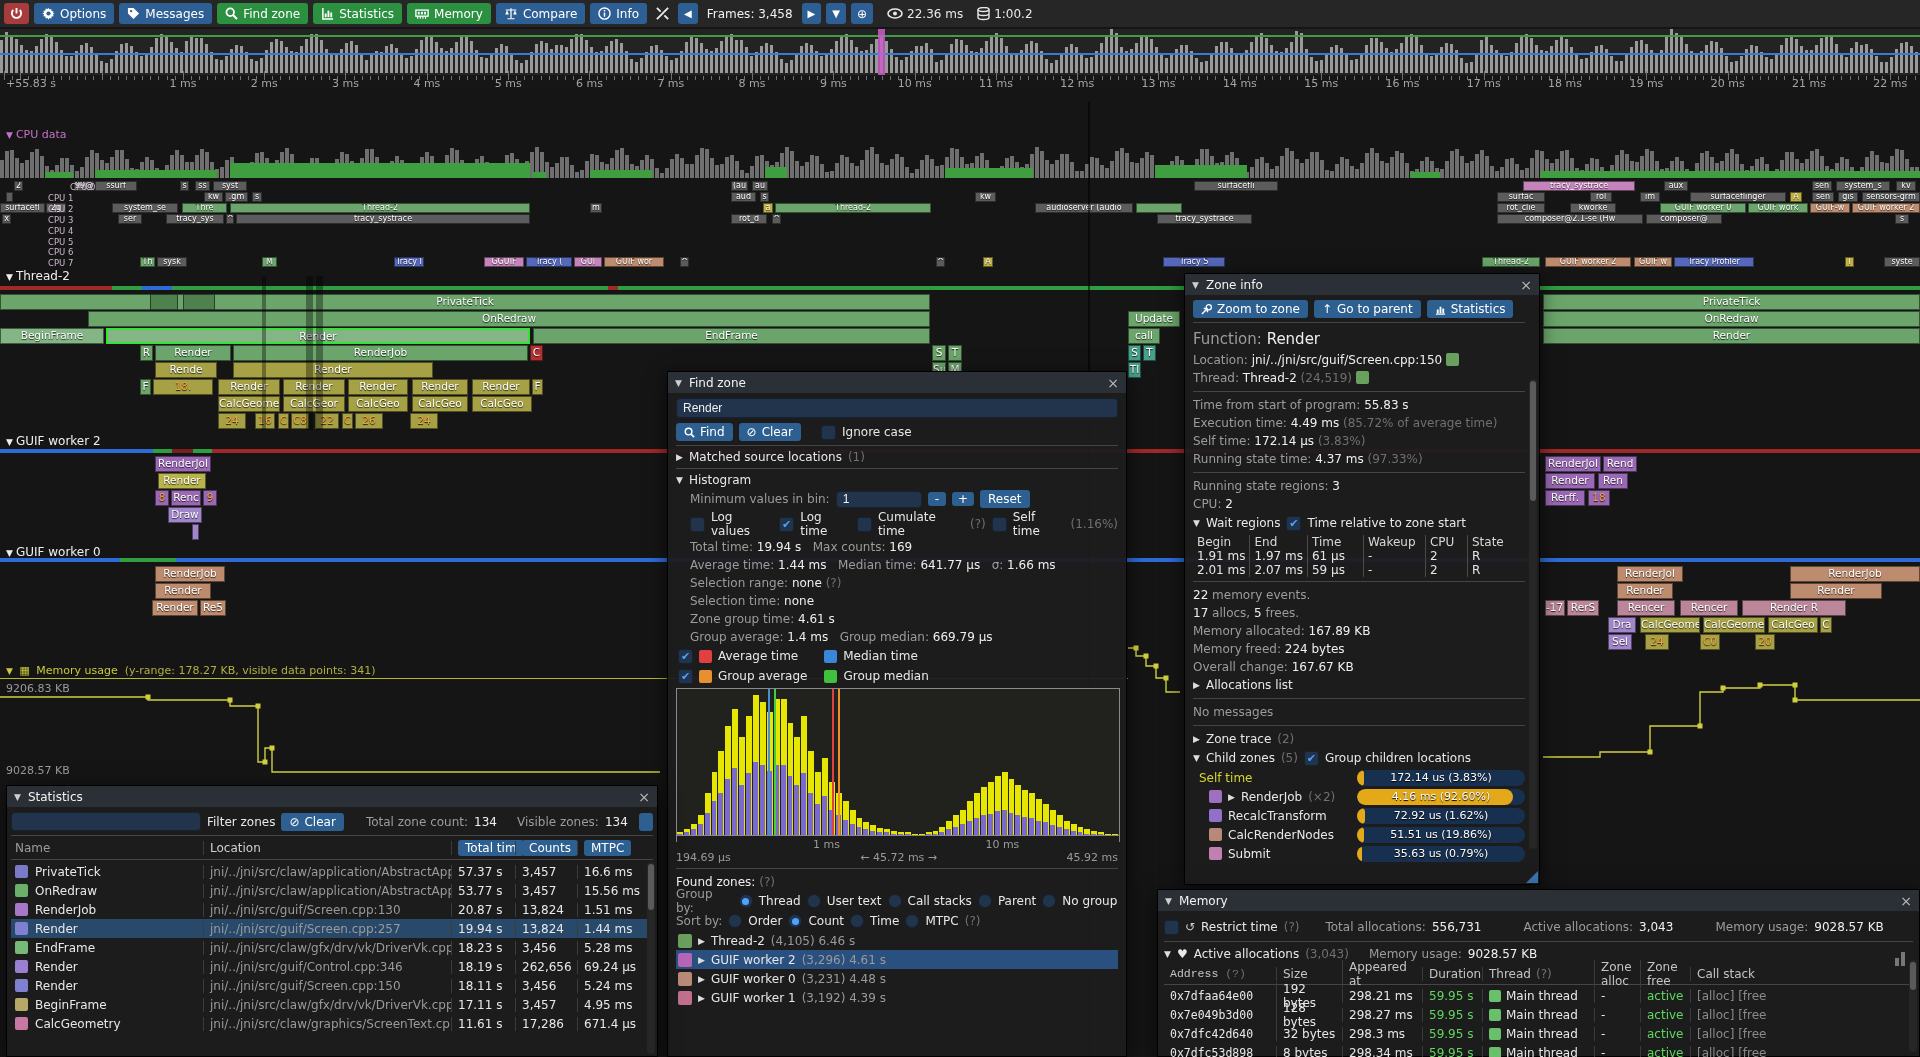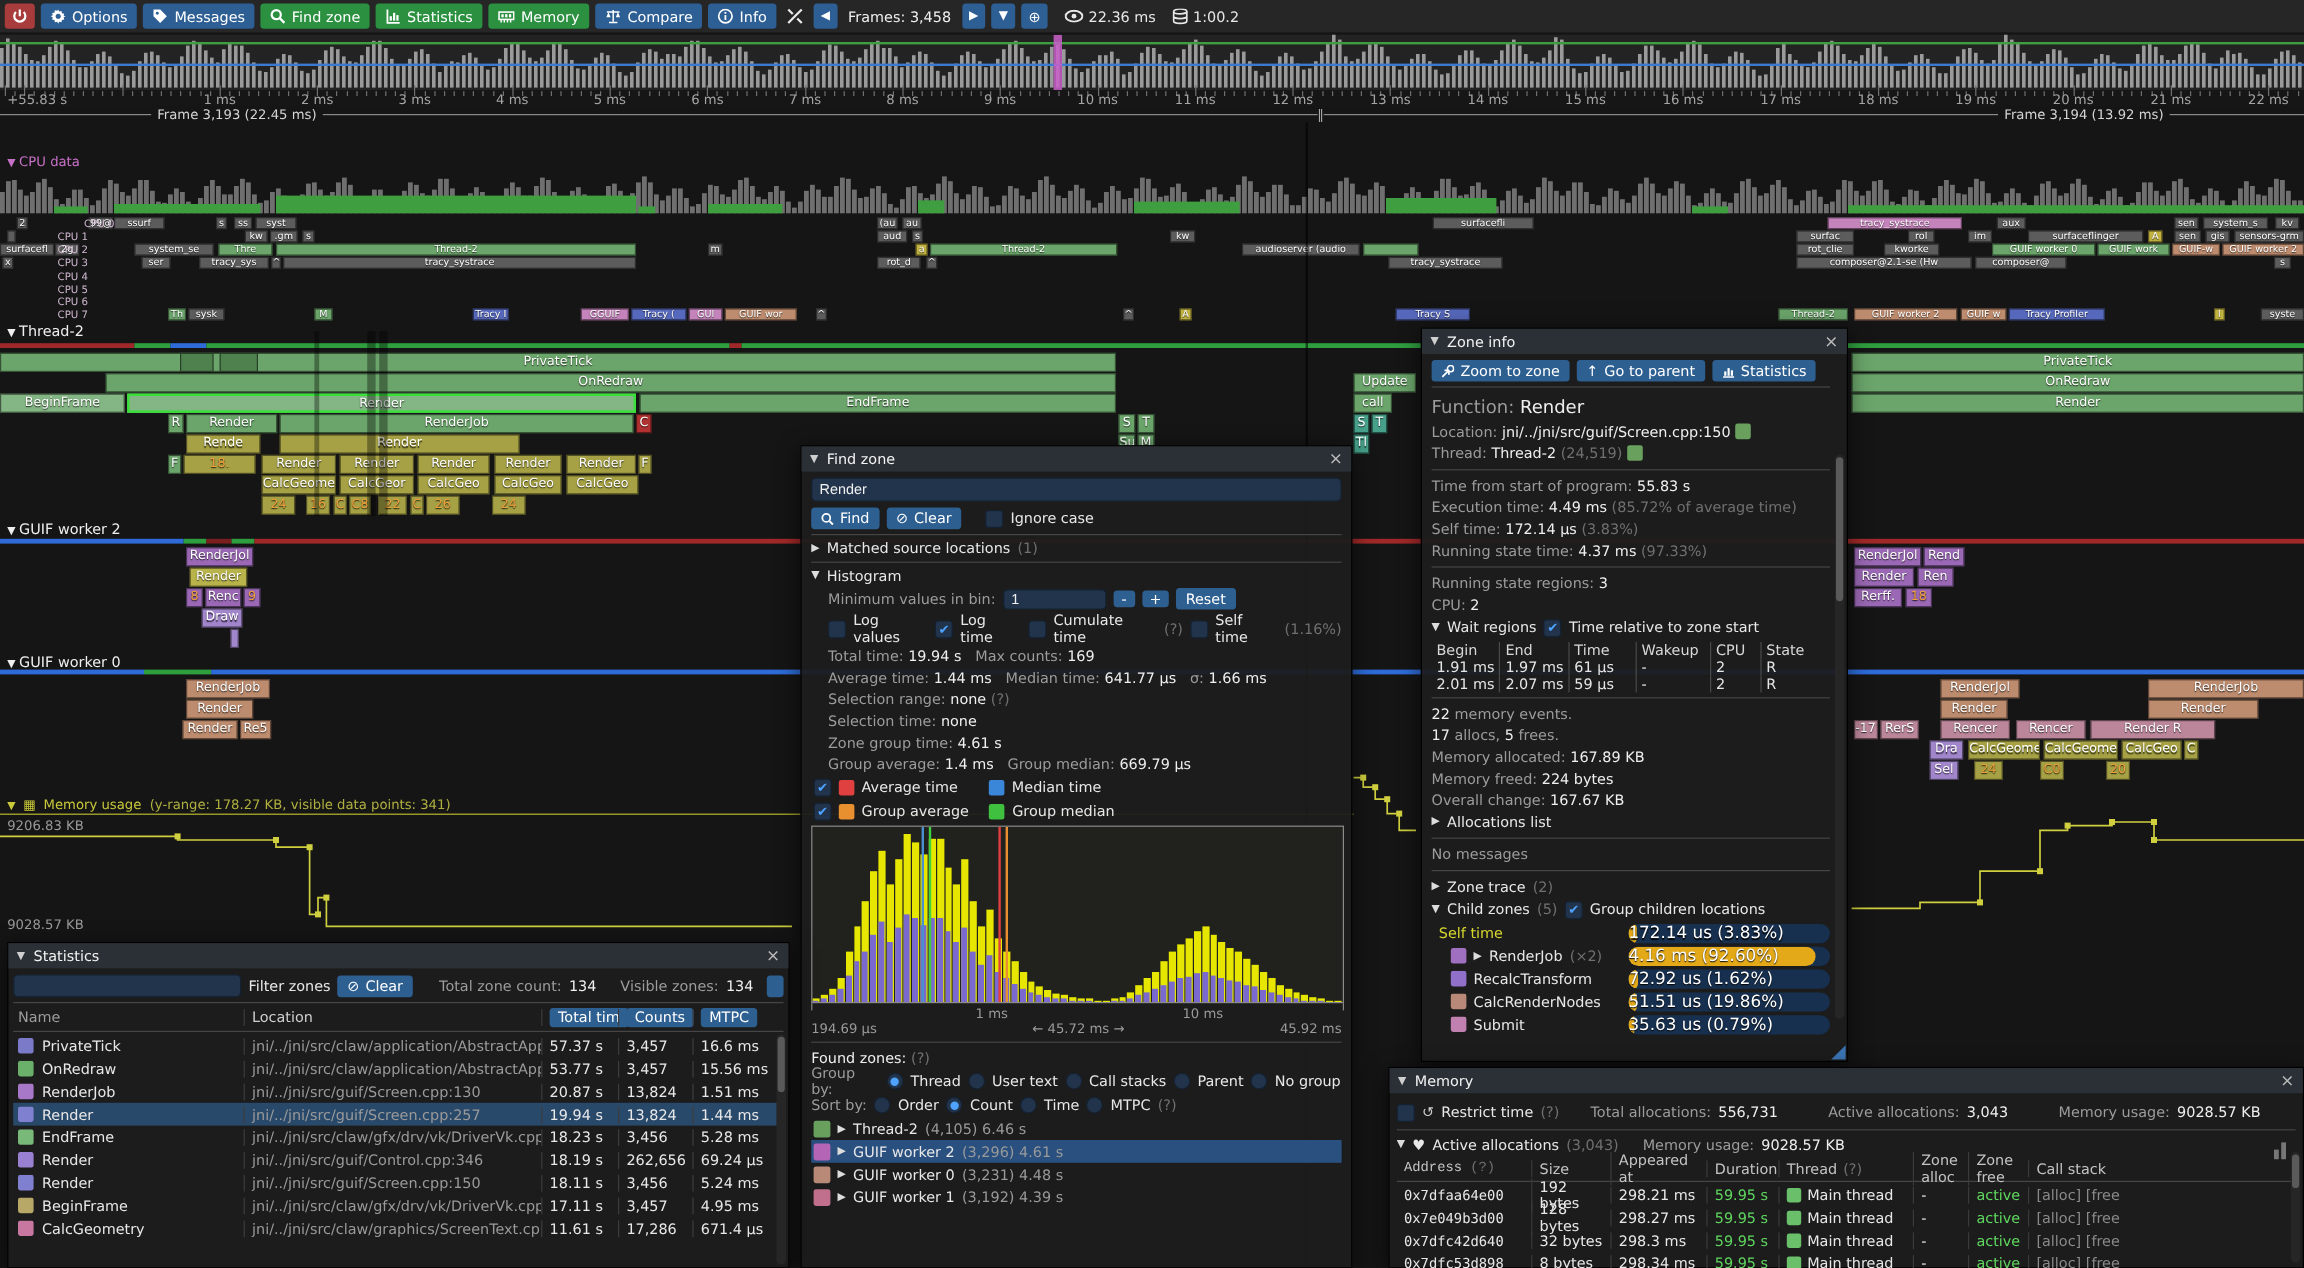--- a/index.html
+++ b/index.html
@@ -88,21 +88,21 @@
   
   .zi-line { line-height:18px; white-space:nowrap; overflow:hidden; }
   .wait-table { width:100%; border-collapse:collapse; font-size:12px; margin:2px 0; }
   .wait-table td, .wait-table th { border-right:1px solid #4a4a4a; padding:0 4px; text-align:left;
        font-weight:normal; white-space:nowrap; overflow:hidden; }
   .wait-table th { color:#d8d8d8; } .wait-table td { color:#e6e6e6; }
   .wait-table tr > *:last-child { border-right:none; }
   .pill-row { display:flex; align-items:center; gap:5px; height:19px; }
   .pill { position:relative; width:168px; height:16px; background:#17304f; border-radius:8px; overflow:hidden; flex:none; }
   .pill .fill { position:absolute; left:0; top:0; bottom:0; background:#e3a918; border-radius:8px; }
-  .pill .ptext { position:absolute; inset:0; font-size:14px; line-height:16px; color:#fff; text-shadow:0 1px 1px #000; }
+  .pill .ptext { position:absolute; inset:0; text-align:center; font-size:11px; line-height:16px; color:#fff; text-shadow:0 1px 1px #000; }
   .scrollbar { position:absolute; width:8px; background:#262626; border-radius:4px; }
   .scrollthumb { position:absolute; left:1px; width:6px; background:#5a5a5a; border-radius:3px; }
   .resize-grip { position:absolute; right:1px; bottom:1px; width:0; height:0;
                  border-left:12px solid transparent; border-bottom:12px solid #3b74b3; }
   .st-hrow, .st-row { display:flex; align-items:center; height:19px; }
   .st-row { cursor:pointer; }
   .st-row.sel { background:#29496b; }
   .c-name { width:192px; display:flex; align-items:center; gap:7px; padding-left:4px; overflow:hidden; white-space:nowrap; }
   .c-loc { width:248px; color:#9a9a9a; overflow:hidden; white-space:nowrap; border-left:1px solid #3c3c3c; padding-left:6px; }
   .c-tot { width:64px; border-left:1px solid #3c3c3c; padding-left:6px; white-space:nowrap; }
@@ -885,29 +885,20 @@
       <span class="tlabel" style="left: 1239.9px; transform: translateX(-50%);">14 ms</span>
       <span class="tlabel" style="left: 1321.2px; transform: translateX(-50%);">15 ms</span>
       <span class="tlabel" style="left: 1402.5px; transform: translateX(-50%);">16 ms</span>
       <span class="tlabel" style="left: 1483.8px; transform: translateX(-50%);">17 ms</span>
       <span class="tlabel" style="left: 1565.1px; transform: translateX(-50%);">18 ms</span>
       <span class="tlabel" style="left: 1646.4px; transform: translateX(-50%);">19 ms</span>
       <span class="tlabel" style="left: 1727.7px; transform: translateX(-50%);">20 ms</span>
       <span class="tlabel" style="left: 1809px; transform: translateX(-50%);">21 ms</span>
       <span class="tlabel" style="left: 1890.3px; transform: translateX(-50%);">22 ms</span>
     </div>
-  <div id="framebar">
-    <div class="fline" style="width:126px;"></div>
-    <span class="flabel">Frame 3,193 (22.45 ms)</span>
-    <div class="fline" style="flex:745;"></div>
-    <span style="color:#aaa;">‖</span>
-    <div class="fline" style="flex:505;"></div>
-    <span class="flabel">Frame 3,194 (13.92 ms)</span>
-    <div class="fline" style="width:112px;"></div>
-  </div>
 
   <svg id="memplot-svg" width="1920" height="250">
       <polyline points="0,57 148,57 148,60 230,60 230,66 258,66 258,122 265,122 265,108 272,108 272,132 660,132" fill="none" stroke="#cfcf3f" stroke-width="1.4"></polyline>
       <polyline points="1128,8 1136,8 1136,16 1146,16 1146,26 1156,26 1156,38 1166,38 1166,52 1180,52" fill="none" stroke="#cfcf3f" stroke-width="1.4"></polyline>
       <polyline points="1543,117 1600,117 1600,112 1650,112 1650,86 1700,86 1700,52 1723,52 1723,48 1760,48 1760,45 1795,45 1795,60 1920,60" fill="none" stroke="#cfcf3f" stroke-width="1.4"></polyline>
       <rect x="145.5" y="54.5" width="5" height="5" fill="#cfcf3f"></rect>
       <rect x="227.5" y="57.5" width="5" height="5" fill="#cfcf3f"></rect>
       <rect x="255.5" y="63.5" width="5" height="5" fill="#cfcf3f"></rect>
       <rect x="262.5" y="119.5" width="5" height="5" fill="#cfcf3f"></rect>
       <rect x="269.5" y="105.5" width="5" height="5" fill="#cfcf3f"></rect>

